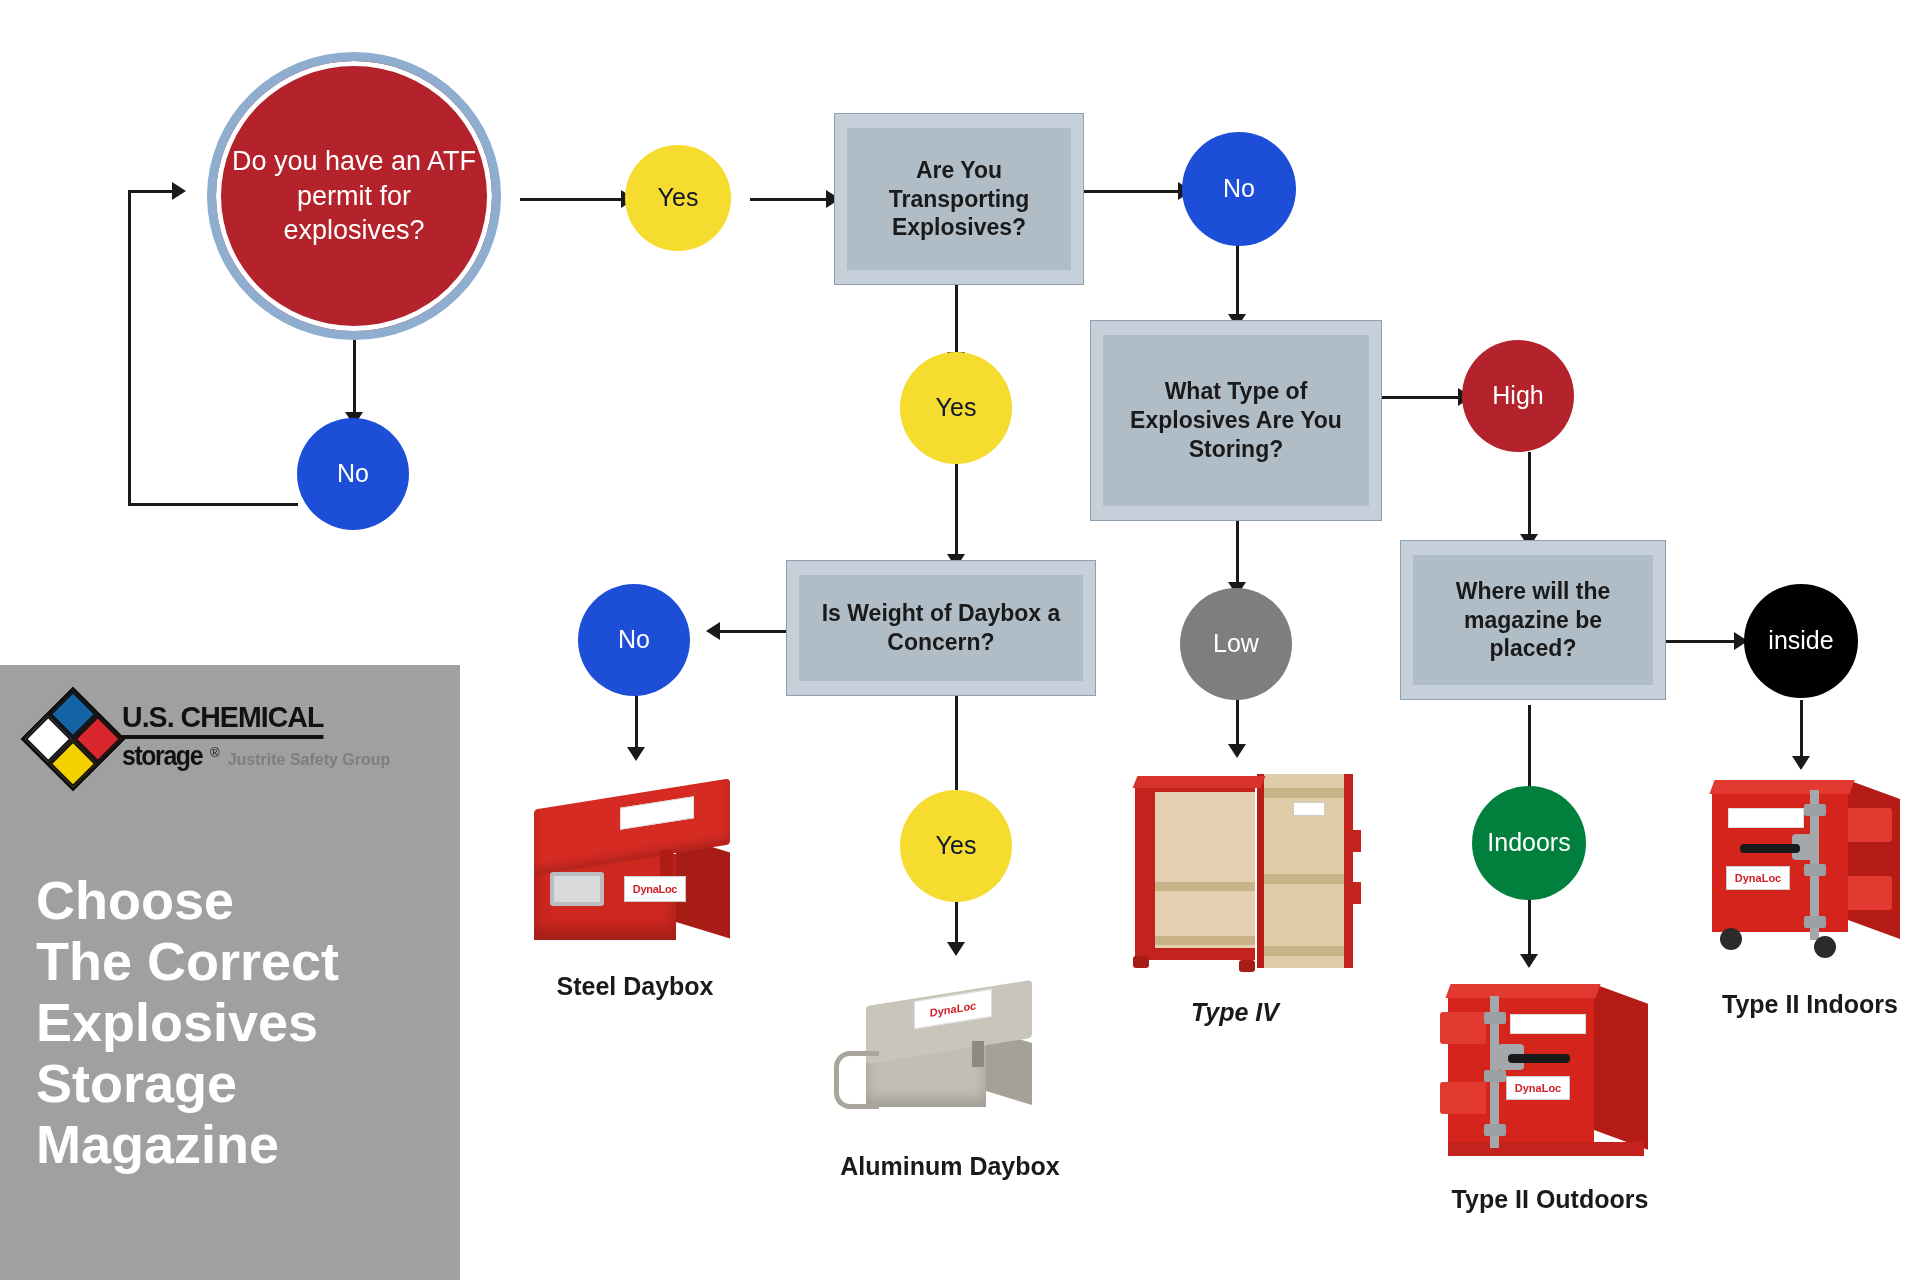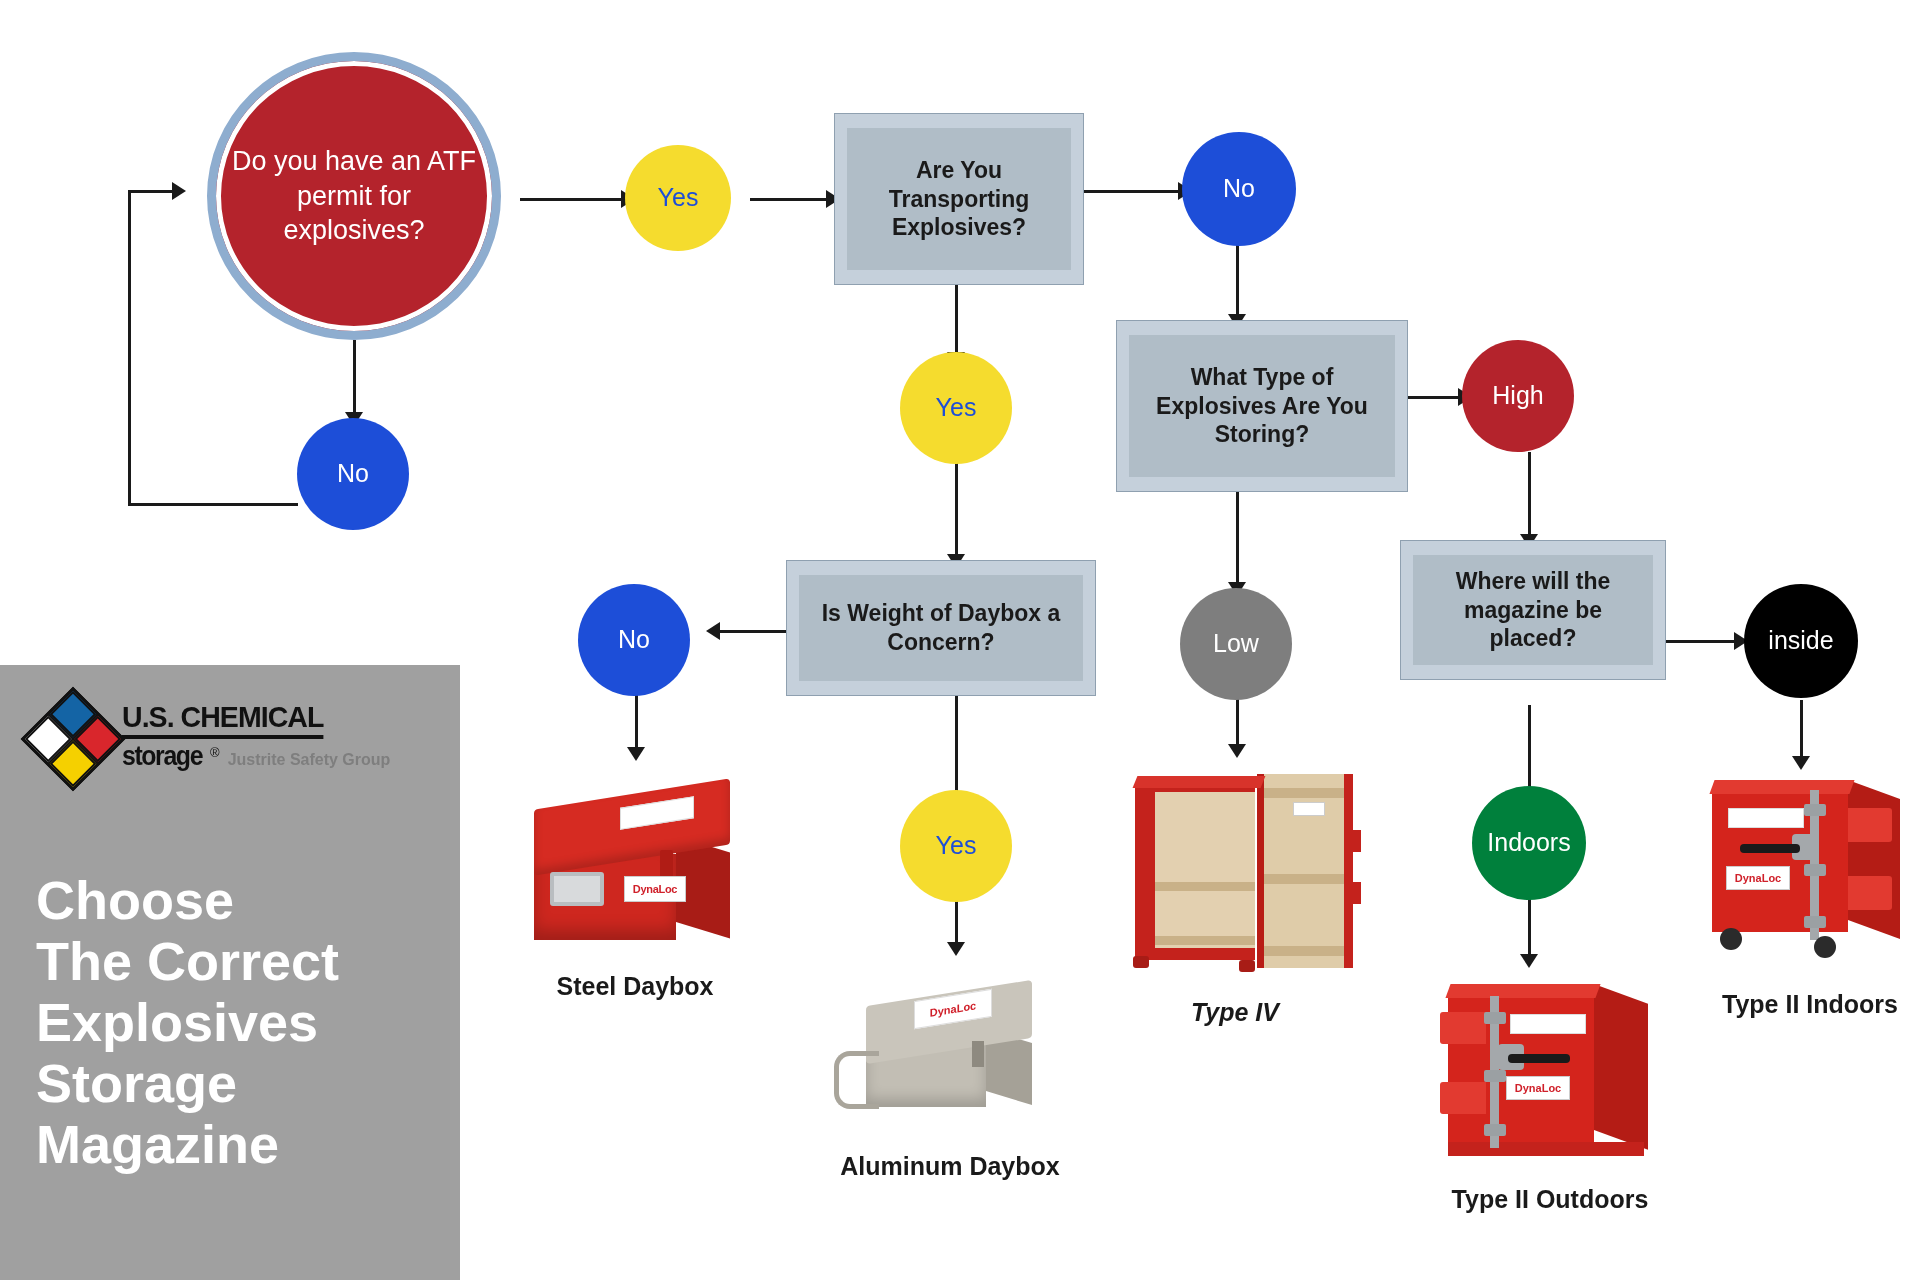--- a/index.html
+++ b/index.html
@@ -51,21 +51,21 @@
   }
 
   
   .circ{
     border-radius:50%;
     display:flex;align-items:center;justify-content:center;
     text-align:center;
     font-size:25px;
     line-height:1.1;
   }
-  .c-yellow{background:#F5DC2E;color:#1d4ed8;}
+  .c-yellow{background:#F5DC2E;color:#0f172a;}
   .c-blue{background:#1d4ed8;color:#ffffff;}
   .c-red{background:#B4232C;color:#ffffff;}
   .c-gray{background:#7E7E7E;color:#ffffff;}
   .c-green{background:#00803C;color:#ffffff;}
   .c-black{background:#000000;color:#ffffff;}
 
   
   .conn{position:absolute;background:#1a1a1a;}
   .conn.h{height:3px;}
   .conn.v{width:3px;}
@@ -270,21 +270,21 @@
   </div>
 
   <div class="node circ c-blue" style="left:1182px;top:132px;width:114px;height:114px;">
     <span>No</span>
   </div>
 
   <div class="node circ c-yellow" style="left:900px;top:352px;width:112px;height:112px;">
     <span>Yes</span>
   </div>
 
-  <div class="node dbox" style="left:1090px;top:320px;width:292px;height:172px;margin-left:26px;">
+  <div class="node dbox" style="left:1090px;top:320px;width:292px;height:201px;">
     <div class="dbox-inner">What Type of Explosives Are You Storing?</div>
   </div>
 
   <div class="node circ c-red" style="left:1462px;top:340px;width:112px;height:112px;">
     <span>High</span>
   </div>
 
   <div class="node circ c-gray" style="left:1180px;top:588px;width:112px;height:112px;">
     <span>Low</span>
   </div>
@@ -294,21 +294,21 @@
   </div>
 
   <div class="node circ c-blue" style="left:578px;top:584px;width:112px;height:112px;">
     <span>No</span>
   </div>
 
   <div class="node circ c-yellow" style="left:900px;top:790px;width:112px;height:112px;">
     <span>Yes</span>
   </div>
 
-  <div class="node dbox" style="left:1400px;top:540px;width:266px;height:140px;">
+  <div class="node dbox" style="left:1400px;top:540px;width:266px;height:160px;">
     <div class="dbox-inner">Where will the magazine be placed?</div>
   </div>
 
   <div class="node circ c-black" style="left:1744px;top:584px;width:114px;height:114px;">
     <span>inside</span>
   </div>
 
   <div class="node circ c-green" style="left:1472px;top:786px;width:114px;height:114px;">
     <span>Indoors</span>
   </div>

